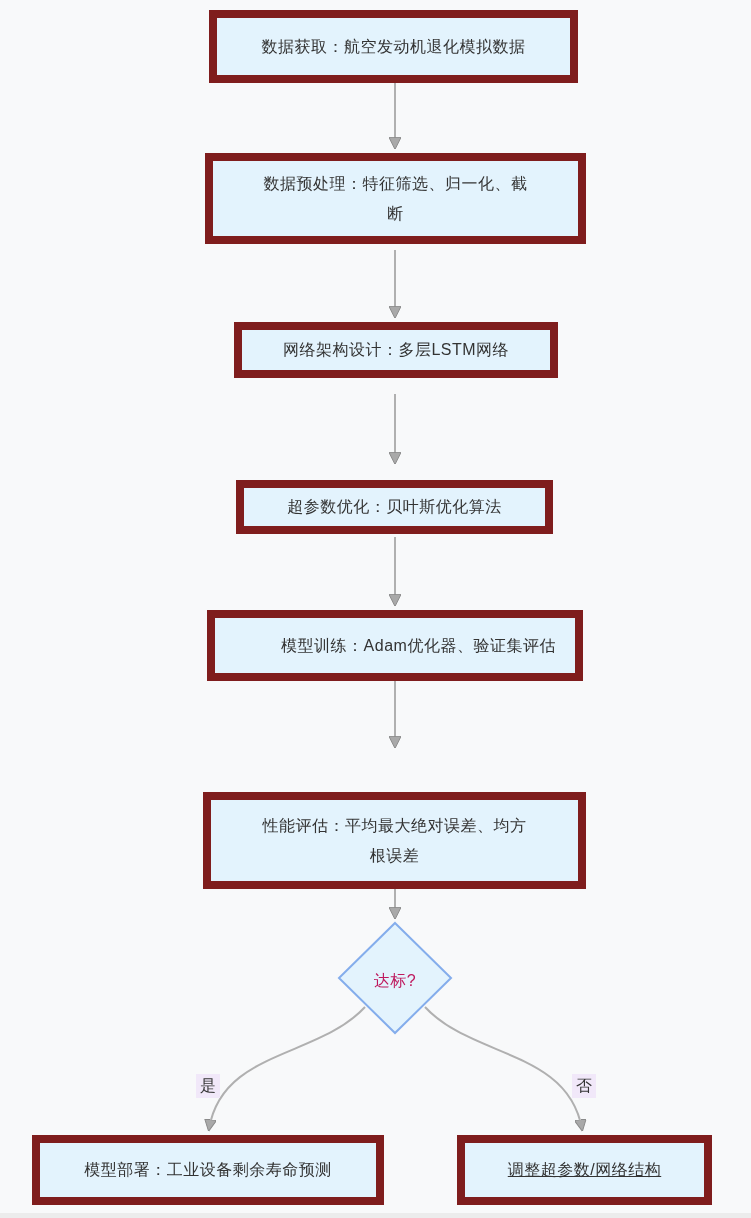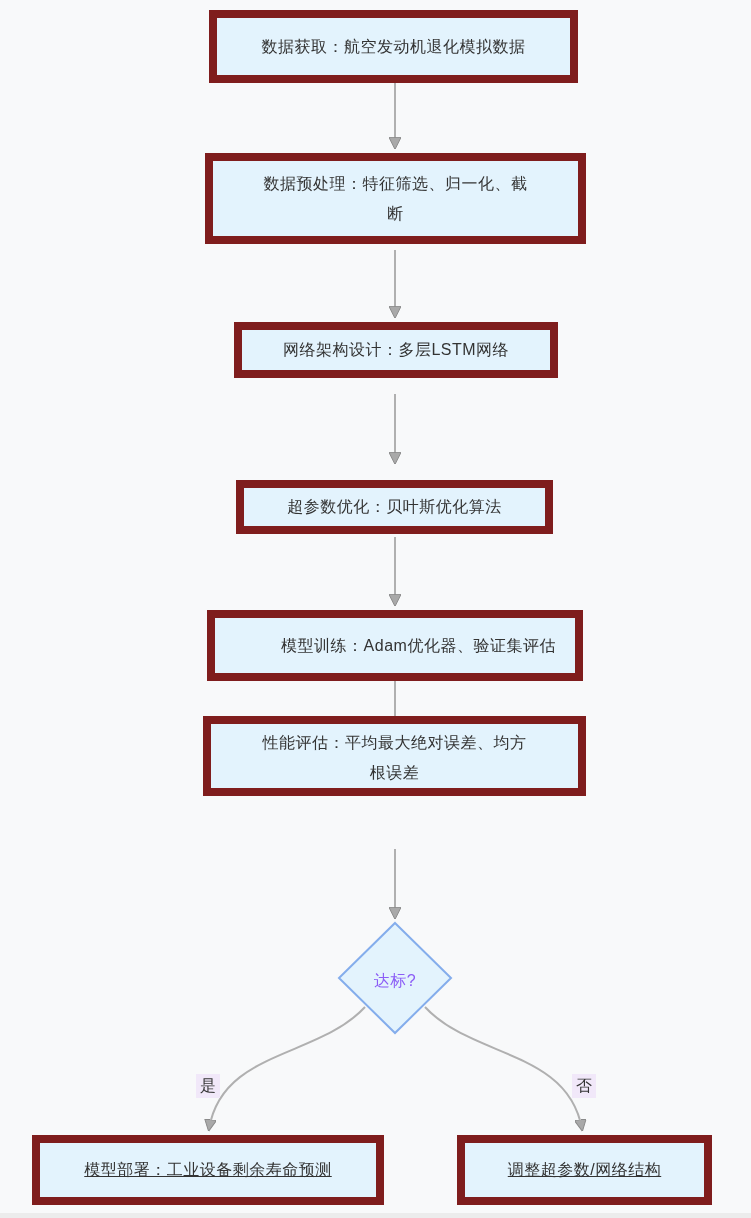--- a/index.html
+++ b/index.html
@@ -36,21 +36,21 @@
     line-height: 30px;
     letter-spacing: 0.5px;
   }
   .node-label {
     white-space: pre-line;
     padding: 0 8px;
   }
   .decision-label {
     position: absolute;
     transform: translate(-50%, -50%);
-    color: #8b5cf6;
+    color: #be185d;
     font-size: 16px;
     letter-spacing: 0.5px;
     white-space: nowrap;
   }
   .edge-label {
     position: absolute;
     transform: translate(-50%, -50%);
     background: #f1e8f9;
     color: #333333;
     font-size: 16px;
@@ -105,32 +105,32 @@
   </div>
 
   <div class="node" style="left:236px; top:468px; width:317px; height:54px;margin-top:12px;">
     <span class="node-label">超参数优化：贝叶斯优化算法</span>
   </div>
 
   <div class="node" style="left:207px; top:610px; width:376px; height:71px;padding-left:47px;">
     <span class="node-label">模型训练：Adam优化器、验证集评估</span>
   </div>
 
-  <div class="node" style="left:203px; top:716px; width:383px; height:80px;align-items:flex-end;">
+  <div class="node" style="left:203px; top:792px; width:383px; height:97px;">
     <span class="node-label">性能评估：平均最大绝对误差、均方
 根误差</span>
   </div>
 
   <div class="decision-label" style="left:395px; top:981px;">达标?</div>
 
   <div class="edge-label" style="left:208px; top:1086px;">是</div>
 
   <div class="edge-label" style="left:584px; top:1086px;">否</div>
 
-  <div class="node" style="left:32px; top:1135px; width:352px; height:70px;text-decoration:underline;">
+  <div class="node" style="left:32px; top:1135px; width:352px; height:70px;">
     <span class="node-label">模型部署：工业设备剩余寿命预测</span>
   </div>
 
   <div class="node" style="left:457px; top:1135px; width:255px; height:70px;text-decoration:underline;">
     <span class="node-label">调整超参数/网络结构</span>
   </div>
 
   <div class="bottom-strip"></div>
 
 </div>

